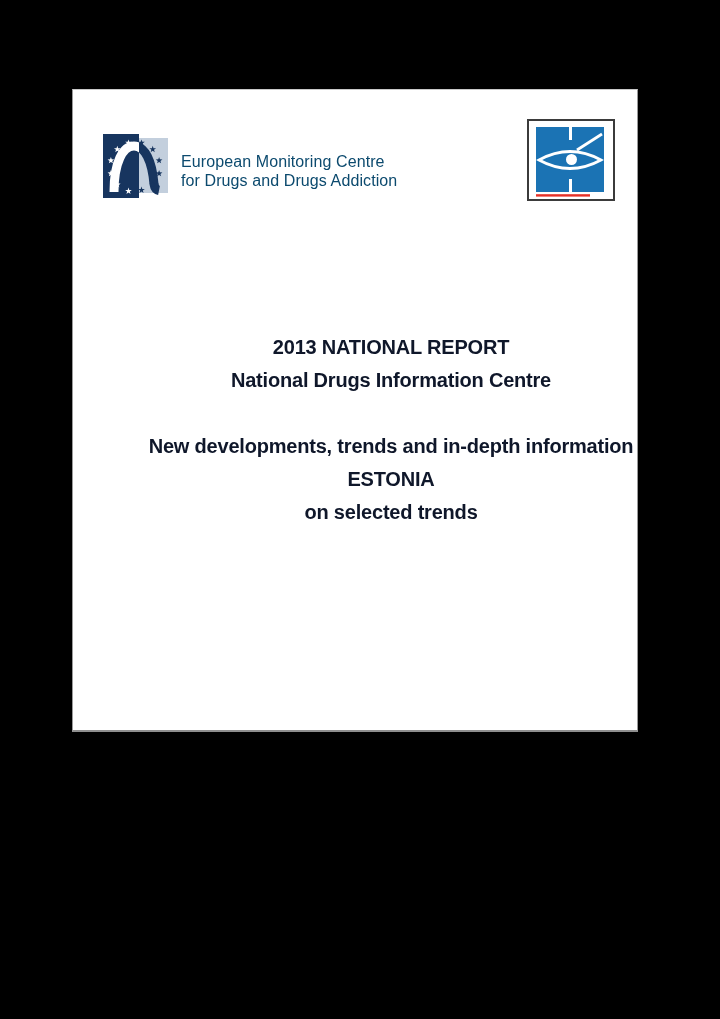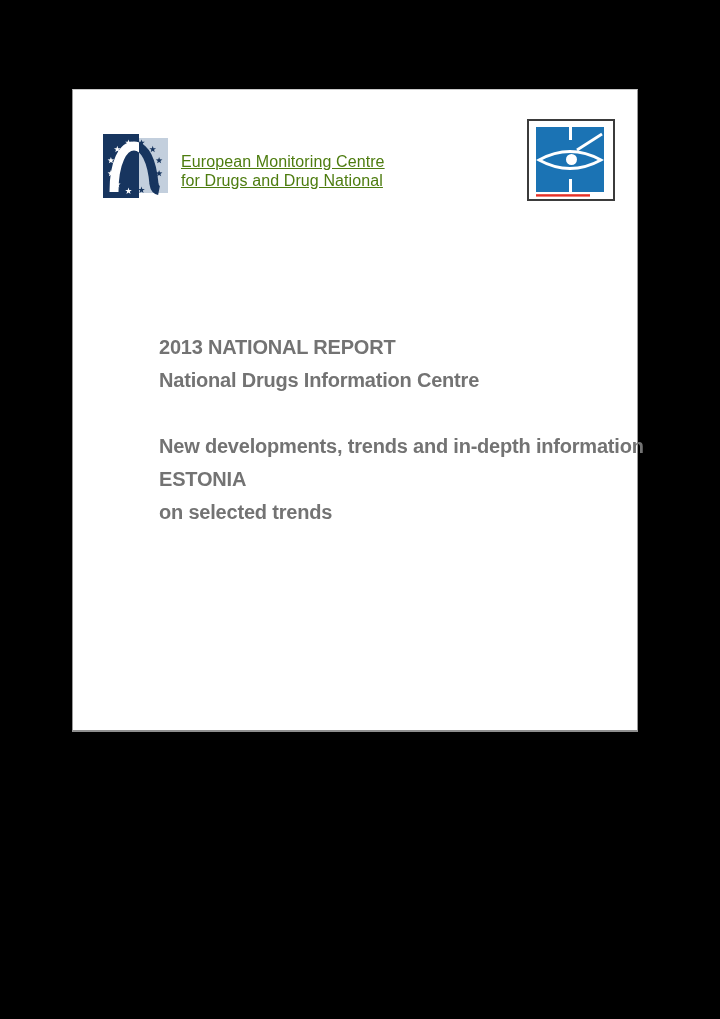--- a/index.html
+++ b/index.html
@@ -34,26 +34,25 @@
     position: absolute;
     left: 30px;
     top: 44px;
     width: 65px;
     height: 64px;
   }
   .emcdda-wordmark {
     position: absolute;
     left: 108px;
     top: 62px;
-    color: #4d7c0f;
+    color: #0c4a6e;
     font-size: 16px;
     line-height: 19px;
     letter-spacing: 0.1px;
     white-space: nowrap;
-    text-decoration: underline;
   }
   .tai-logo {
     position: absolute;
     left: 454px;
     top: 29px;
     width: 88px;
     height: 82px;
     box-sizing: border-box;
     background: #ffffff;
     border: 2px solid #3b3b3b;
@@ -61,26 +60,26 @@
   .tai-logo svg {
     display: block;
     width: 84px;
     height: 78px;
   }
   .title-block {
     position: absolute;
     left: 70px;
     top: 241px;
     width: 496px;
-    color: #737373;
+    text-align: center;
+    color: #0f172a;
     font-weight: bold;
     font-size: 20px;
     line-height: 33px;
     letter-spacing: -0.2px;
-    margin-left: 16px;
   }
   .title-group-subject {
     margin-top: 33px;
   }
   .title-line {
     white-space: nowrap;
   }
 </style>
 </head>
 <body>
@@ -117,21 +116,21 @@
         <use href="#star" x="14.3" y="50.7" fill="#ffffff"></use>
         <use href="#star" x="7.9" y="39.5" fill="#ffffff"></use>
         <use href="#star" x="7.9" y="26.5" fill="#ffffff"></use>
         <use href="#star" x="14.3" y="15.3" fill="#ffffff"></use>
         <use href="#star" x="25.5" y="8.9" fill="#ffffff"></use>
       </g>
     </svg>
 
     <div class="emcdda-wordmark">
       <div>European Monitoring Centre</div>
-      <div>for Drugs and Drug National</div>
+      <div>for Drugs and Drugs Addiction</div>
     </div>
 
     <div class="tai-logo">
       <svg viewBox="0 0 84 78">
         <rect x="7" y="6" width="68" height="65" fill="#1b73b4"></rect>
         <line x1="41.5" y1="6" x2="41.5" y2="19" stroke="#ffffff" stroke-width="3"></line>
         <line x1="41.5" y1="58" x2="41.5" y2="71" stroke="#ffffff" stroke-width="3"></line>
         <path d="M 10,39 Q 41,22 72,39 Q 41,56 10,39 Z" fill="none" stroke="#ffffff" stroke-width="2.8"></path>
         <circle cx="42.5" cy="38.5" r="5.5" fill="#ffffff"></circle>
         <line x1="48" y1="29" x2="73" y2="13" stroke="#ffffff" stroke-width="2.8"></line>

